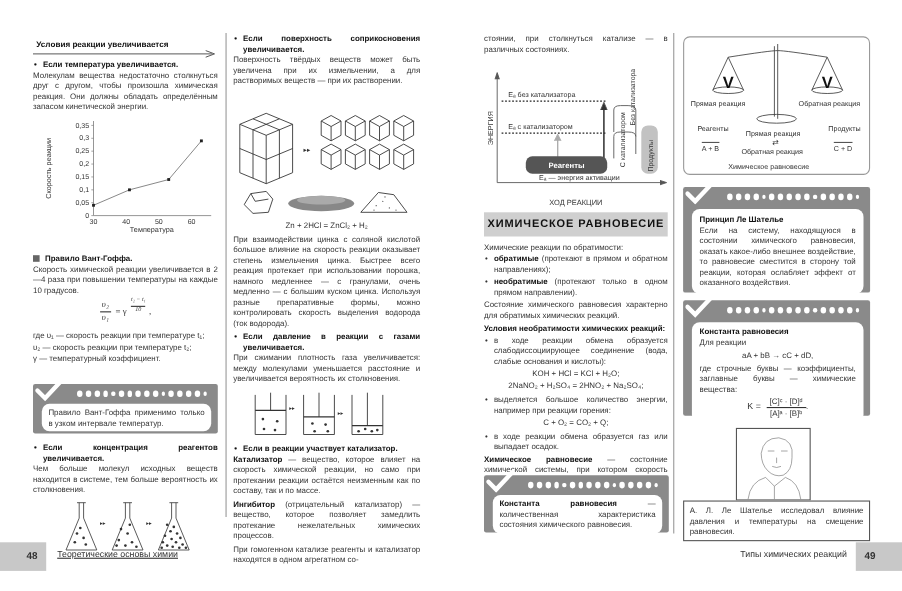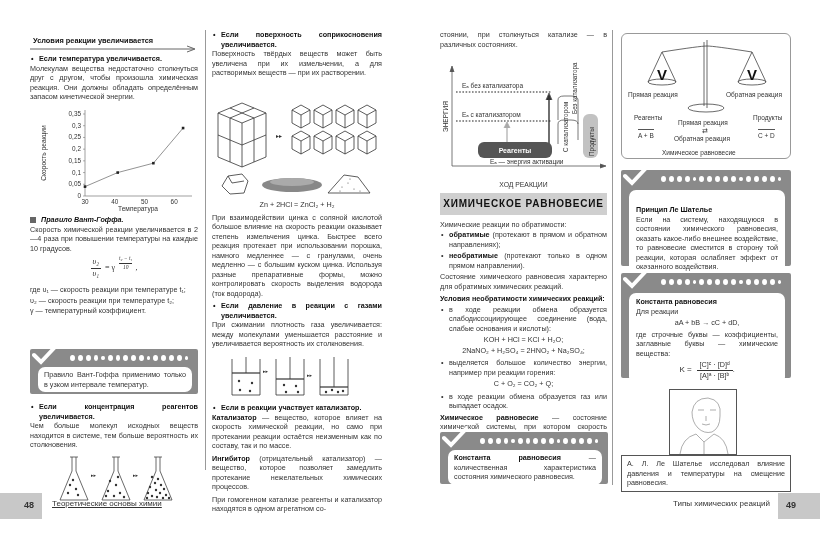--- a/index.html
+++ b/index.html
@@ -6,21 +6,21 @@
   html, body { width: 820px; height: 537px; background: #fff; overflow: hidden; }
   body { font-family: "Liberation Sans", sans-serif; color: #333; font-size: 7.2px; line-height: 1.32; position: relative; }
   .col { position: absolute; top: 30px; }
   .p { text-align: justify; margin-bottom: 3px; }
   .b { font-weight: bold; color: #111; }
   .bullet { padding-left: 9px; position: relative; margin-bottom: 2px; text-align: justify; }
   .bullet::before { content: "•"; position: absolute; left: 1px; top: 0; }
   .center { text-align: center; margin: 3px 0; }
   .vline { position: absolute; width: 1px; background: #999; }
   .note { background: #8a8a8a; border-radius: 2px; position: absolute; padding: 20px 6px 8px 8px; }
-  .note .inner { background: #fff; border-radius: 7px; padding: 15px 7px; text-align: justify; }
+  .note .inner { background: #fff; border-radius: 7px; padding: 5px 7px; text-align: justify; }
   .note .dots { position: absolute; left: 40px; top: 6px; right: 10px; height: 8px; display: flex; gap: 3px; }
   .note .dots span { width: 6px; height: 6px; border-radius: 50%; background: #fff; }
   .note .dots span.s { width: 4px; height: 4px; margin-top: 1px; }
   .note .check { position: absolute; left: 2px; top: -6px; width: 26px; height: 22px; }
   .footer-num { position: absolute; top: 493px; height: 26px; background: #c8c8c8; font-weight: bold; font-size: 9px; display: flex; align-items: center; }
   .footer-txt { position: absolute; top: 499px; font-size: 8px; color: #333; }
   .sec-title { background: #cfcfcf; font-weight: bold; font-size: 10px; letter-spacing: 0.8px; text-align: center; padding: 4px 0; color: #111; margin: 4px 0 5px; }
   svg text { font-family: "Liberation Sans", sans-serif; }
 </style>
 </head>
@@ -71,21 +71,21 @@
     <g id="chart-points">
         <rect x="53.7" y="77.32857142857144" width="2.6" height="2.6" fill="#222"></rect>
         <rect x="86.39444444444446" y="63.27142857142857" width="2.6" height="2.6" fill="#222"></rect>
         <rect x="122.0611111111111" y="53.9" width="2.6" height="2.6" fill="#222"></rect>
         <rect x="151.7833333333333" y="18.757142857142863" width="2.6" height="2.6" fill="#222"></rect>
       </g>
     <text x="16" y="45" font-size="6.6" fill="#333" transform="rotate(-90 16 45)" text-anchor="middle">Скорость реакции</text>
     <text x="108" y="103" font-size="6.6" fill="#333" text-anchor="middle">Температура</text>
   </svg>
 
-  <div style="margin-top:0; display:flex; align-items:center;font-style:italic;">
+  <div style="margin-top:15px; display:flex; align-items:center;">
     <span style="display:inline-block; width:6px; height:6px; background:#666; margin-right:5px;"></span>
     <span class="b">Правило Вант-Гоффа.</span>
   </div>
   <div class="p">Скорость химической реакции увеличивается в 2—4 раза при повышении температуры на каждые 10 градусов.</div>
   <div style="display:flex; align-items:center; justify-content:center; margin:4px 0 6px; font-family:'Liberation Serif', serif; font-size:8px;">
     <div style="text-align:center; font-style:italic;">
       <div style="border-bottom:0.7px solid #333; padding:0 2px;">υ₂</div>
       <div>υ₁</div>
     </div>
     <span style="margin:0 4px;">= γ</span>

